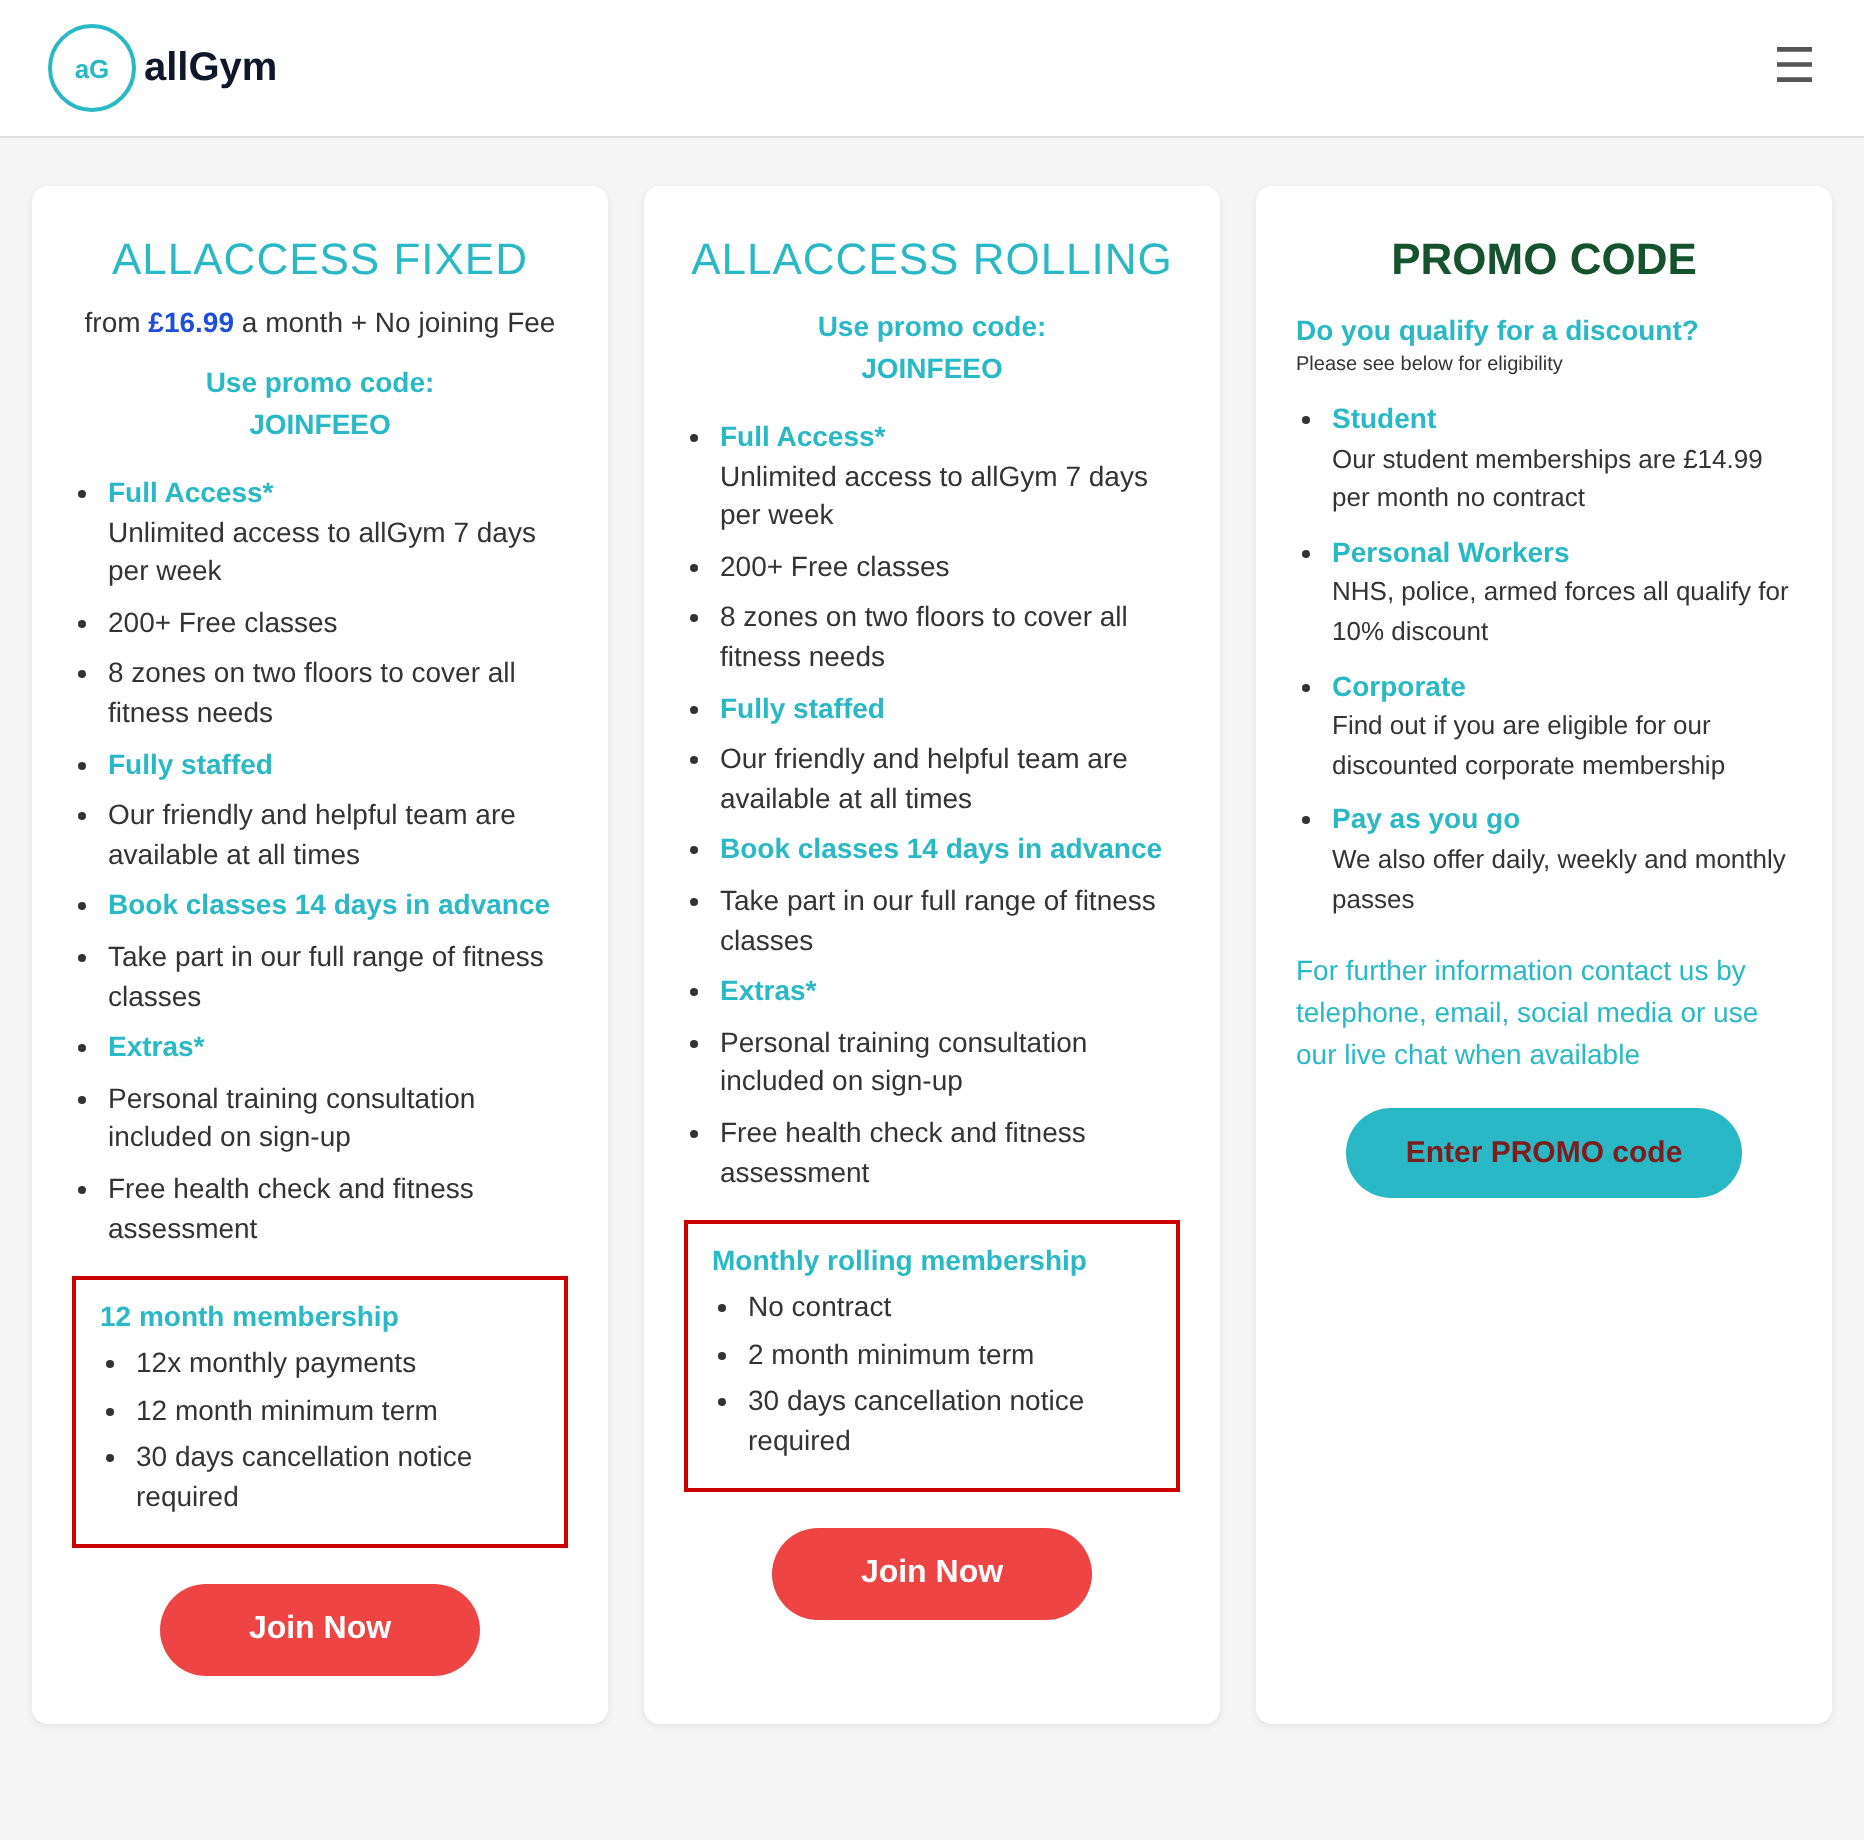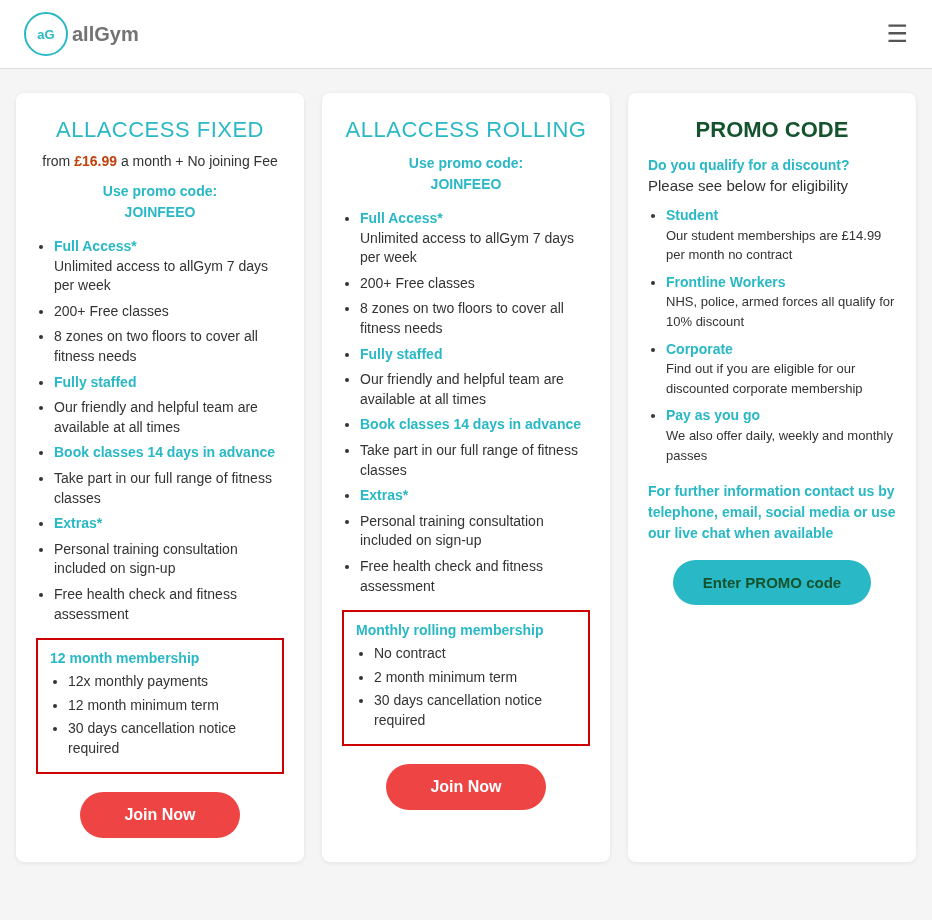--- a/index.html
+++ b/index.html
@@ -30,21 +30,21 @@
       border: 2.5px solid #29b8c5;
       display: flex;
       align-items: center;
       justify-content: center;
       font-size: 13px;
       color: #29b8c5;
       font-weight: bold;
     }
     .logo-text {
       font-size: 20px;
-      color: #737373;
+      color: #0f172a;
       font-weight: bold;
     }
     .hamburger {
       font-size: 24px;
       color: #555;
       cursor: pointer;
       line-height: 1;
     }
     .plans-container {
       display: flex;
@@ -69,21 +69,21 @@
       text-transform: uppercase;
       letter-spacing: 0.5px;
     }
     .plan-price {
       text-align: center;
       font-size: 14px;
       color: #333;
       margin-bottom: 12px;
     }
     .plan-price strong {
-      color: #c2410c;
+      color: #1d4ed8;
       font-weight: bold;
     }
     .promo-code-box {
       text-align: center;
       color: #29b8c5;
       font-size: 14px;
       margin-bottom: 14px;
       line-height: 1.5;
     }
     .promo-code-box span {
@@ -148,21 +148,21 @@
       margin-bottom: 14px;
     }
     .promo-card .qualify-title {
       color: #29b8c5;
       font-weight: bold;
       font-size: 14px;
       margin-bottom: 4px;
     }
     .promo-card .qualify-sub {
       color: #333;
-      font-size: 15px;
+      font-size: 10px;
       margin-bottom: 12px;
     }
     .promo-card ul.discount-list {
       list-style: disc;
       padding-left: 18px;
       margin-bottom: 16px;
     }
     .promo-card ul.discount-list li {
       margin-bottom: 8px;
       line-height: 1.4;
@@ -170,30 +170,30 @@
     .promo-card ul.discount-list li .dl-title {
       color: #29b8c5;
       font-weight: bold;
     }
     .promo-card ul.discount-list li .dl-desc {
       color: #333;
       font-size: 13px;
     }
     .promo-contact {
       color: #29b8c5;
-      font-weight: bold;
+      font-weight: normal;
       font-size: 14px;
       margin-bottom: 16px;
       line-height: 1.5;
     }
     .enter-promo-btn {
       display: block;
       margin: 0 auto;
       background: #29b8c5;
-      color: #14532d;
+      color: #7f1d1d;
       border: none;
       border-radius: 30px;
       padding: 14px 24px;
       font-size: 15px;
       font-weight: bold;
       cursor: pointer;
       width: 80%;
       text-align: center;
     }
   </style>
@@ -276,21 +276,21 @@
   <div class="plan-card promo-card">
     <div class="promo-header">PROMO CODE</div>
     <div class="qualify-title">Do you qualify for a discount?</div>
     <div class="qualify-sub">Please see below for eligibility</div>
     <ul class="discount-list">
       <li>
         <span class="dl-title">Student</span><br>
         <span class="dl-desc">Our student memberships are £14.99 per month no contract</span>
       </li>
       <li>
-        <span class="dl-title">Frontline Workers</span><br>
+        <span class="dl-title">Personal Workers</span><br>
         <span class="dl-desc">NHS, police, armed forces all qualify for 10% discount</span>
       </li>
       <li>
         <span class="dl-title">Corporate</span><br>
         <span class="dl-desc">Find out if you are eligible for our discounted corporate membership</span>
       </li>
       <li>
         <span class="dl-title">Pay as you go</span><br>
         <span class="dl-desc">We also offer daily, weekly and monthly passes</span>
       </li>

